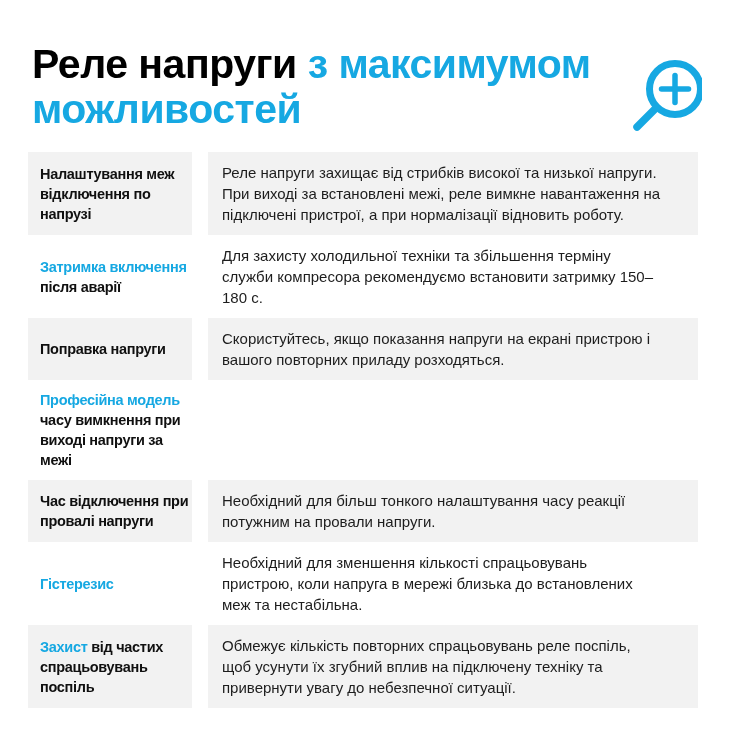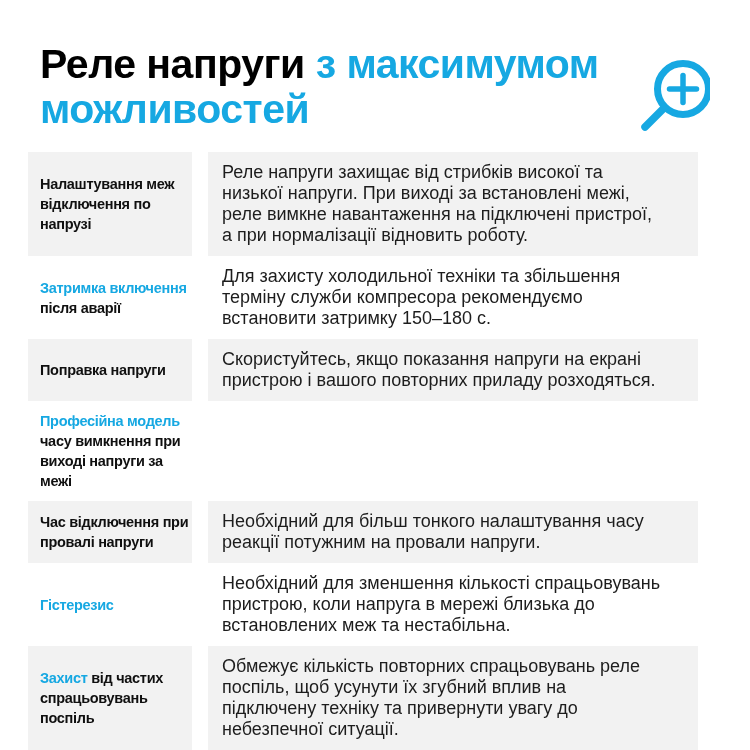--- a/index.html
+++ b/index.html
@@ -5,21 +5,21 @@
   html,body{margin:0;padding:0;background:#ffffff;}
   body{
     width:750px;height:750px;overflow:hidden;
     font-family:"Liberation Sans","DejaVu Sans",sans-serif;
     color:#1a1a1a;
   }
   :root{--accent:#16a8e2;--row-bg:#f2f2f2;}
   .page{position:relative;width:750px;height:750px;}
   
   .header{
-    position:absolute;left:40px;top:42px;width:670px;
+    position:absolute;left:32px;top:42px;width:670px;
     display:flex;justify-content:space-between;align-items:flex-start;
   }
   .title{
     margin:0;width:586px;
     font-size:41px;line-height:45px;font-weight:700;letter-spacing:-0.5px;
     color:#000;
   }
   .title .accent{color:var(--accent);}
   .icon-wrap{flex:none;margin-top:6px;}
   
@@ -31,21 +31,21 @@
   .cell{box-sizing:border-box;display:flex;flex-direction:column;justify-content:center;}
   .term{
     width:164px;padding:10px 2px 10px 12px;
     font-size:14.5px;line-height:20px;font-weight:700;letter-spacing:-0.3px;
     color:#101010;
   }
   .term .accent{color:var(--accent);}
   .colgap{width:16px;flex:none;}
   .desc{
     flex:1;padding:10px 36px 10px 14px;
-    font-size:18px;line-height:21px;color:#1d1d1d;
+    font-size:15px;line-height:21px;color:#1d1d1d;
   }
   .desc p{margin:0;}
   .row.shaded .term,.row.shaded .desc{background:var(--row-bg);}
 </style>
 </head>
 <body>
 
 <div class="page">
 
   <div class="header">

